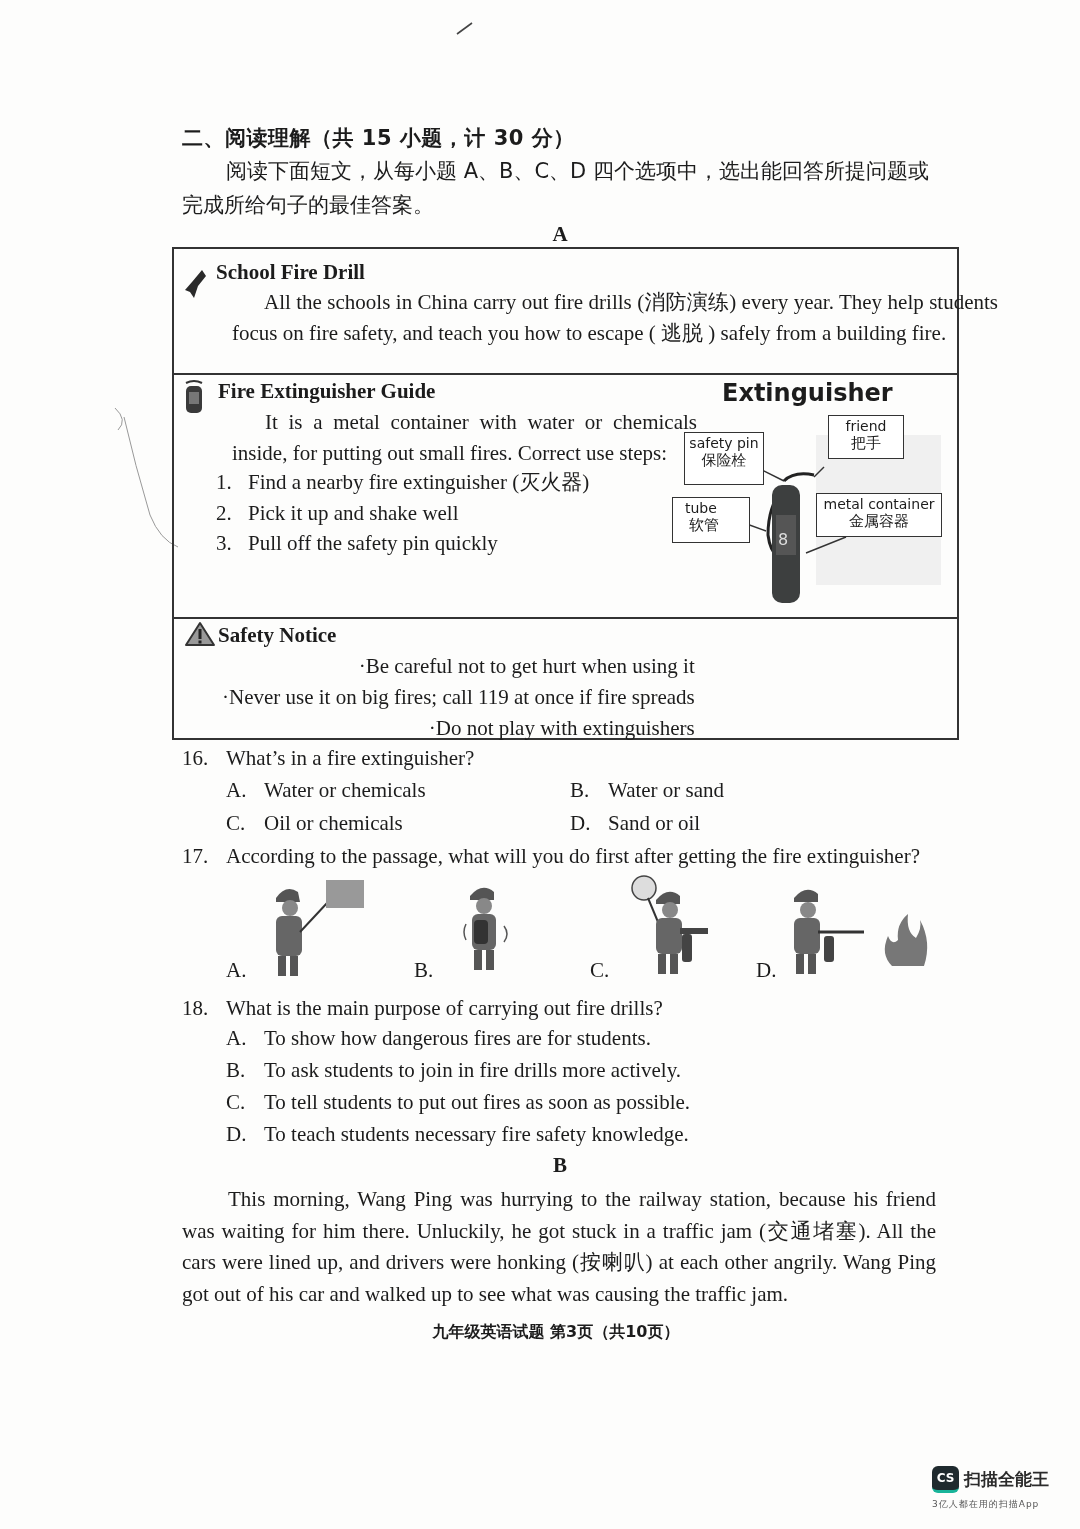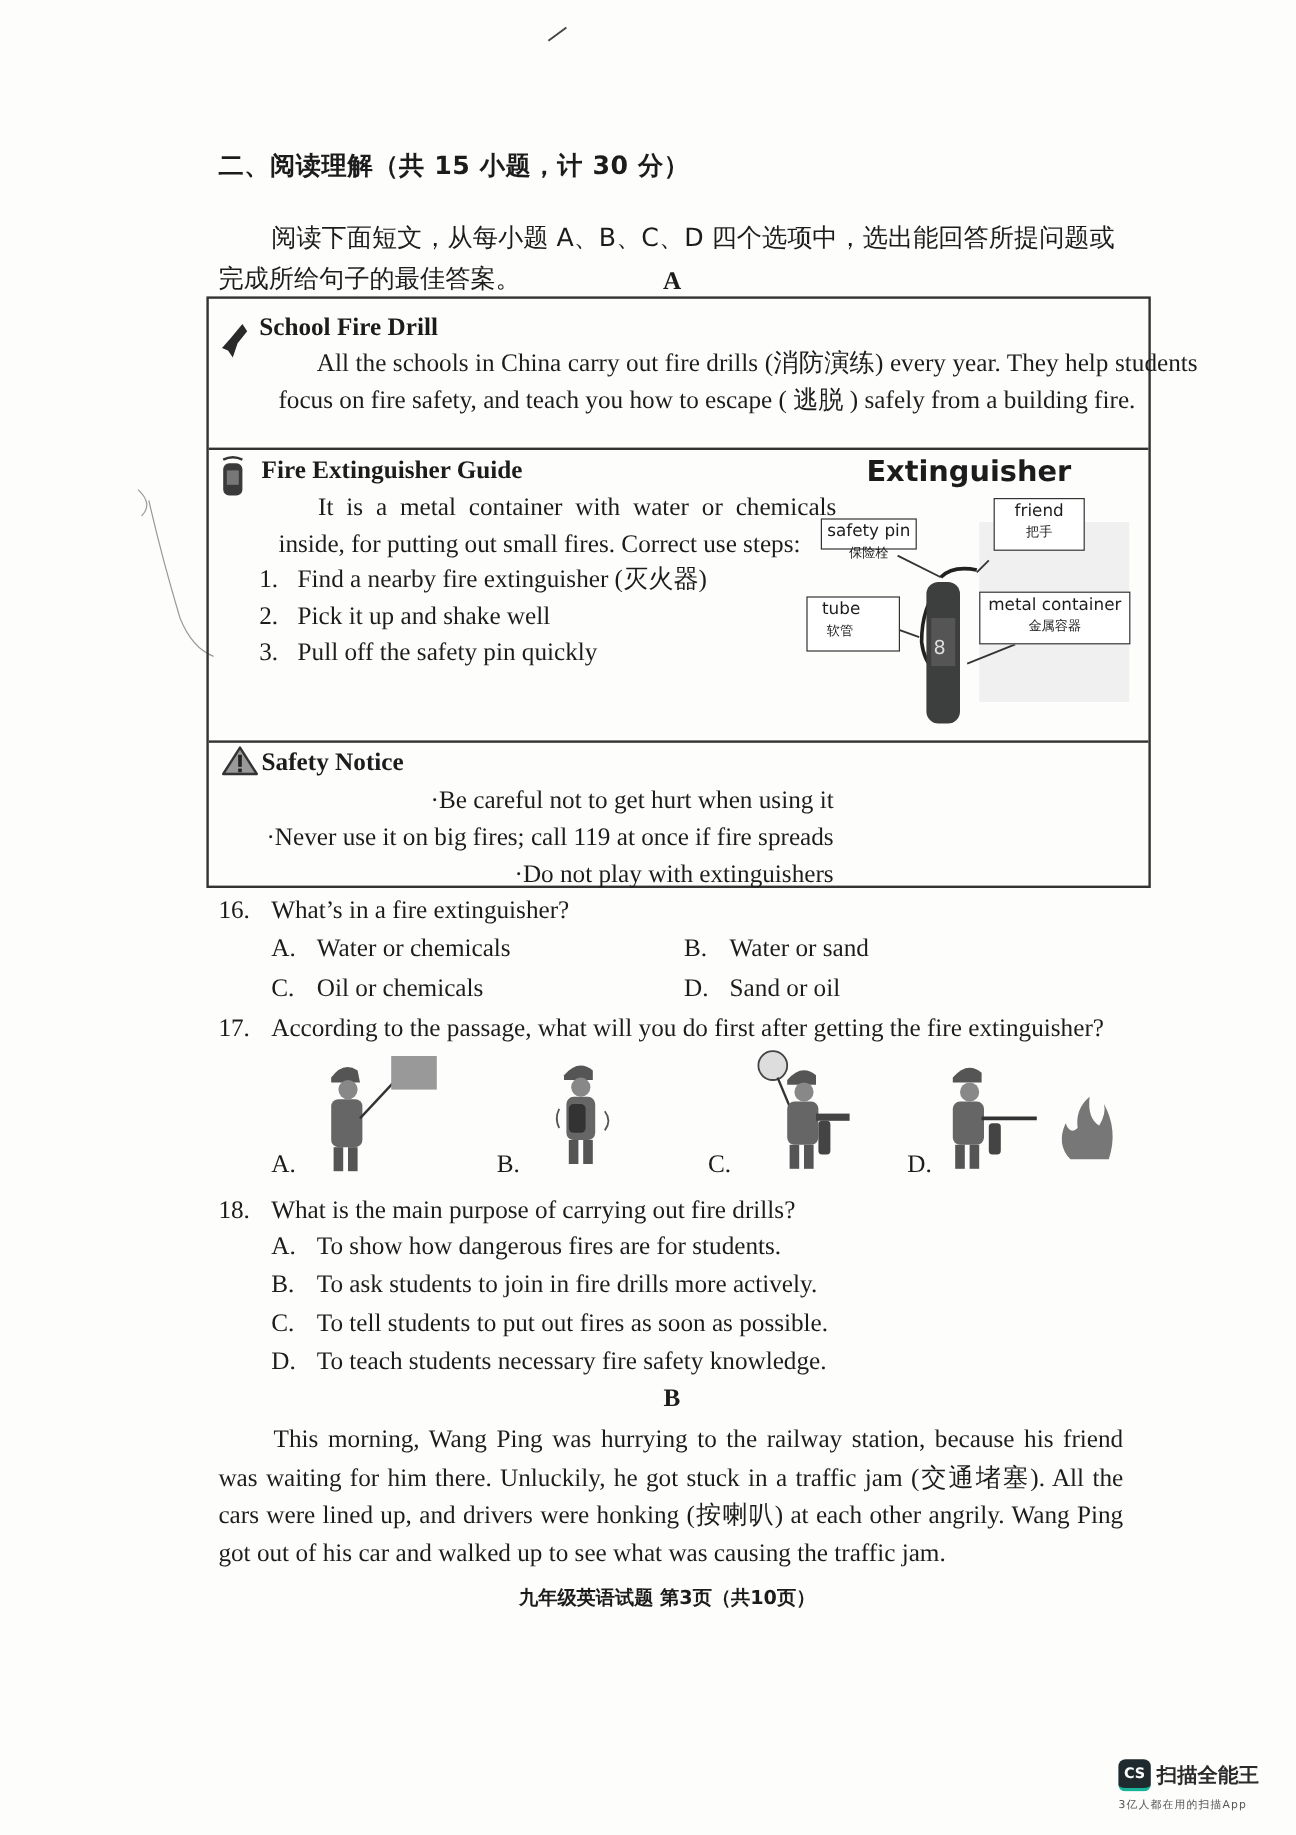--- a/index.html
+++ b/index.html
@@ -4,40 +4,40 @@
 <style>
   html, body { margin: 0; padding: 0; }
   body {
     width: 1080px; height: 1529px; position: relative; overflow: hidden;
     background: #fdfdfc;
     font-family: "Liberation Serif", "DejaVu Serif", serif;
     color: #1c1c1c;
   }
   .abs { position: absolute; }
   .sec-title { left: 182px; top: 124px; font-size: 21px; font-weight: bold; font-family: "DejaVu Sans", sans-serif; letter-spacing: 0.5px; }
-  .instr { left: 182px; top: 154px; width: 760px; font-size: 21px; line-height: 34px; text-indent: 44px; font-family: "DejaVu Sans", sans-serif; margin-top: 27px; }
+  .instr { left: 182px; top: 154px; width: 760px; font-size: 21px; line-height: 34px; text-indent: 44px; font-family: "DejaVu Sans", sans-serif; }
   .passage-letter { left: 0; width: 1120px; text-align: center; font-weight: bold; font-size: 21px; }
   .box {
     left: 172px; top: 247px; width: 787px; height: 493px;
     border: 2px solid #333; box-sizing: border-box;
   }
   .sec { position: absolute; left: 0; right: 0; box-sizing: border-box; }
   .sec + .sec { border-top: 2px solid #333; }
   .s1 { top: 5px; height: 124px; }
   .s2 { top: 124px; height: 244px; }
   .s3 { top: 368px; height: 121px; }
   .ico { position: absolute; }
   .h { font-weight: bold; font-size: 21px; position: absolute; }
   .p { font-size: 21px; line-height: 31px; position: absolute; text-align: justify; margin-left: 48px; }
   .steps { position: absolute; left: 42px; top: 92px; font-size: 21px; line-height: 30.5px; margin: 0; padding: 0; list-style: none; }
   .steps li span.n { display: inline-block; width: 32px; }
   .diagram { position: absolute; left: 492px; top: 0; width: 292px; height: 242px; }
   .dtitle { position: absolute; left: 56px; top: 4px; font-family: "DejaVu Sans", sans-serif; font-weight: bold; font-size: 24px; }
   .callout { position: absolute; border: 1.5px solid #333; background: #fff; font-family: "DejaVu Sans", sans-serif; font-size: 14px; text-align: center; line-height: 17px; padding: 2px 2px; box-sizing: border-box; }
-  .callout .zh { font-size: 11px; }
+  .callout .zh { font-size: 15px; }
   .notes { position: absolute; left: 48px; top: 32px; font-size: 21px; line-height: 31px; margin: 0; padding: 0; list-style: none; text-align: right; }
   .q { position: absolute; font-size: 21px; line-height: 32px; }
   .qn { display: inline-block; width: 44px; }
   .opt { position: absolute; font-size: 21px; }
   .opt .l { display: inline-block; width: 38px; }
   .pics { position: absolute; left: 224px; top: 880px; width: 720px; height: 110px; }
   .pic-label { position: absolute; top: 78px; font-size: 21px; }
   .pB { font-size: 21px; line-height: 31.5px; text-align: justify; text-indent: 46px; left: 182px; top: 1184px; width: 754px; }
   .footer { left: 0; width: 1112px; top: 1322px; text-align: center; font-size: 16px; font-weight: bold; font-family: "DejaVu Sans", sans-serif; }
   .wm { left: 930px; top: 1466px; width: 140px; height: 50px; font-family: "DejaVu Sans", sans-serif; }
@@ -95,21 +95,21 @@
         <path d="M140 178 L180 162" stroke="#333" stroke-width="1.5" fill="none"></path>
 
         <path d="M118 106 Q128 96 148 100" stroke="#222" stroke-width="3" fill="none"></path>
 
         <path d="M118 112 Q102 130 102 160 Q104 176 112 182" stroke="#222" stroke-width="3" fill="none"></path>
 
         <rect x="106" y="110" width="28" height="118" rx="10" fill="#3d3f3f"></rect>
         <rect x="110" y="140" width="20" height="40" fill="#555"></rect>
         <text x="112" y="170" font-size="16" fill="#ddd" font-family="DejaVu Sans, sans-serif">8</text>
       </svg>
-      <div class="callout" style="left:18px;top:57px;width:80px;height:26px">
+      <div class="callout" style="left:18px;top:57px;width:80px;height:53px">
         <div>safety pin</div>
         <div class="zh">保险栓</div>
       </div>
       <div class="callout" style="left:162px;top:40px;width:76px;height:44px">
         <div>friend</div>
         <div class="zh">把手</div>
       </div>
       <div class="callout" style="left:6px;top:122px;width:78px;height:46px">
         <div style="text-align:left;padding-left:10px">tube</div>
         <div class="zh" style="text-align:left;padding-left:14px">软管</div>

